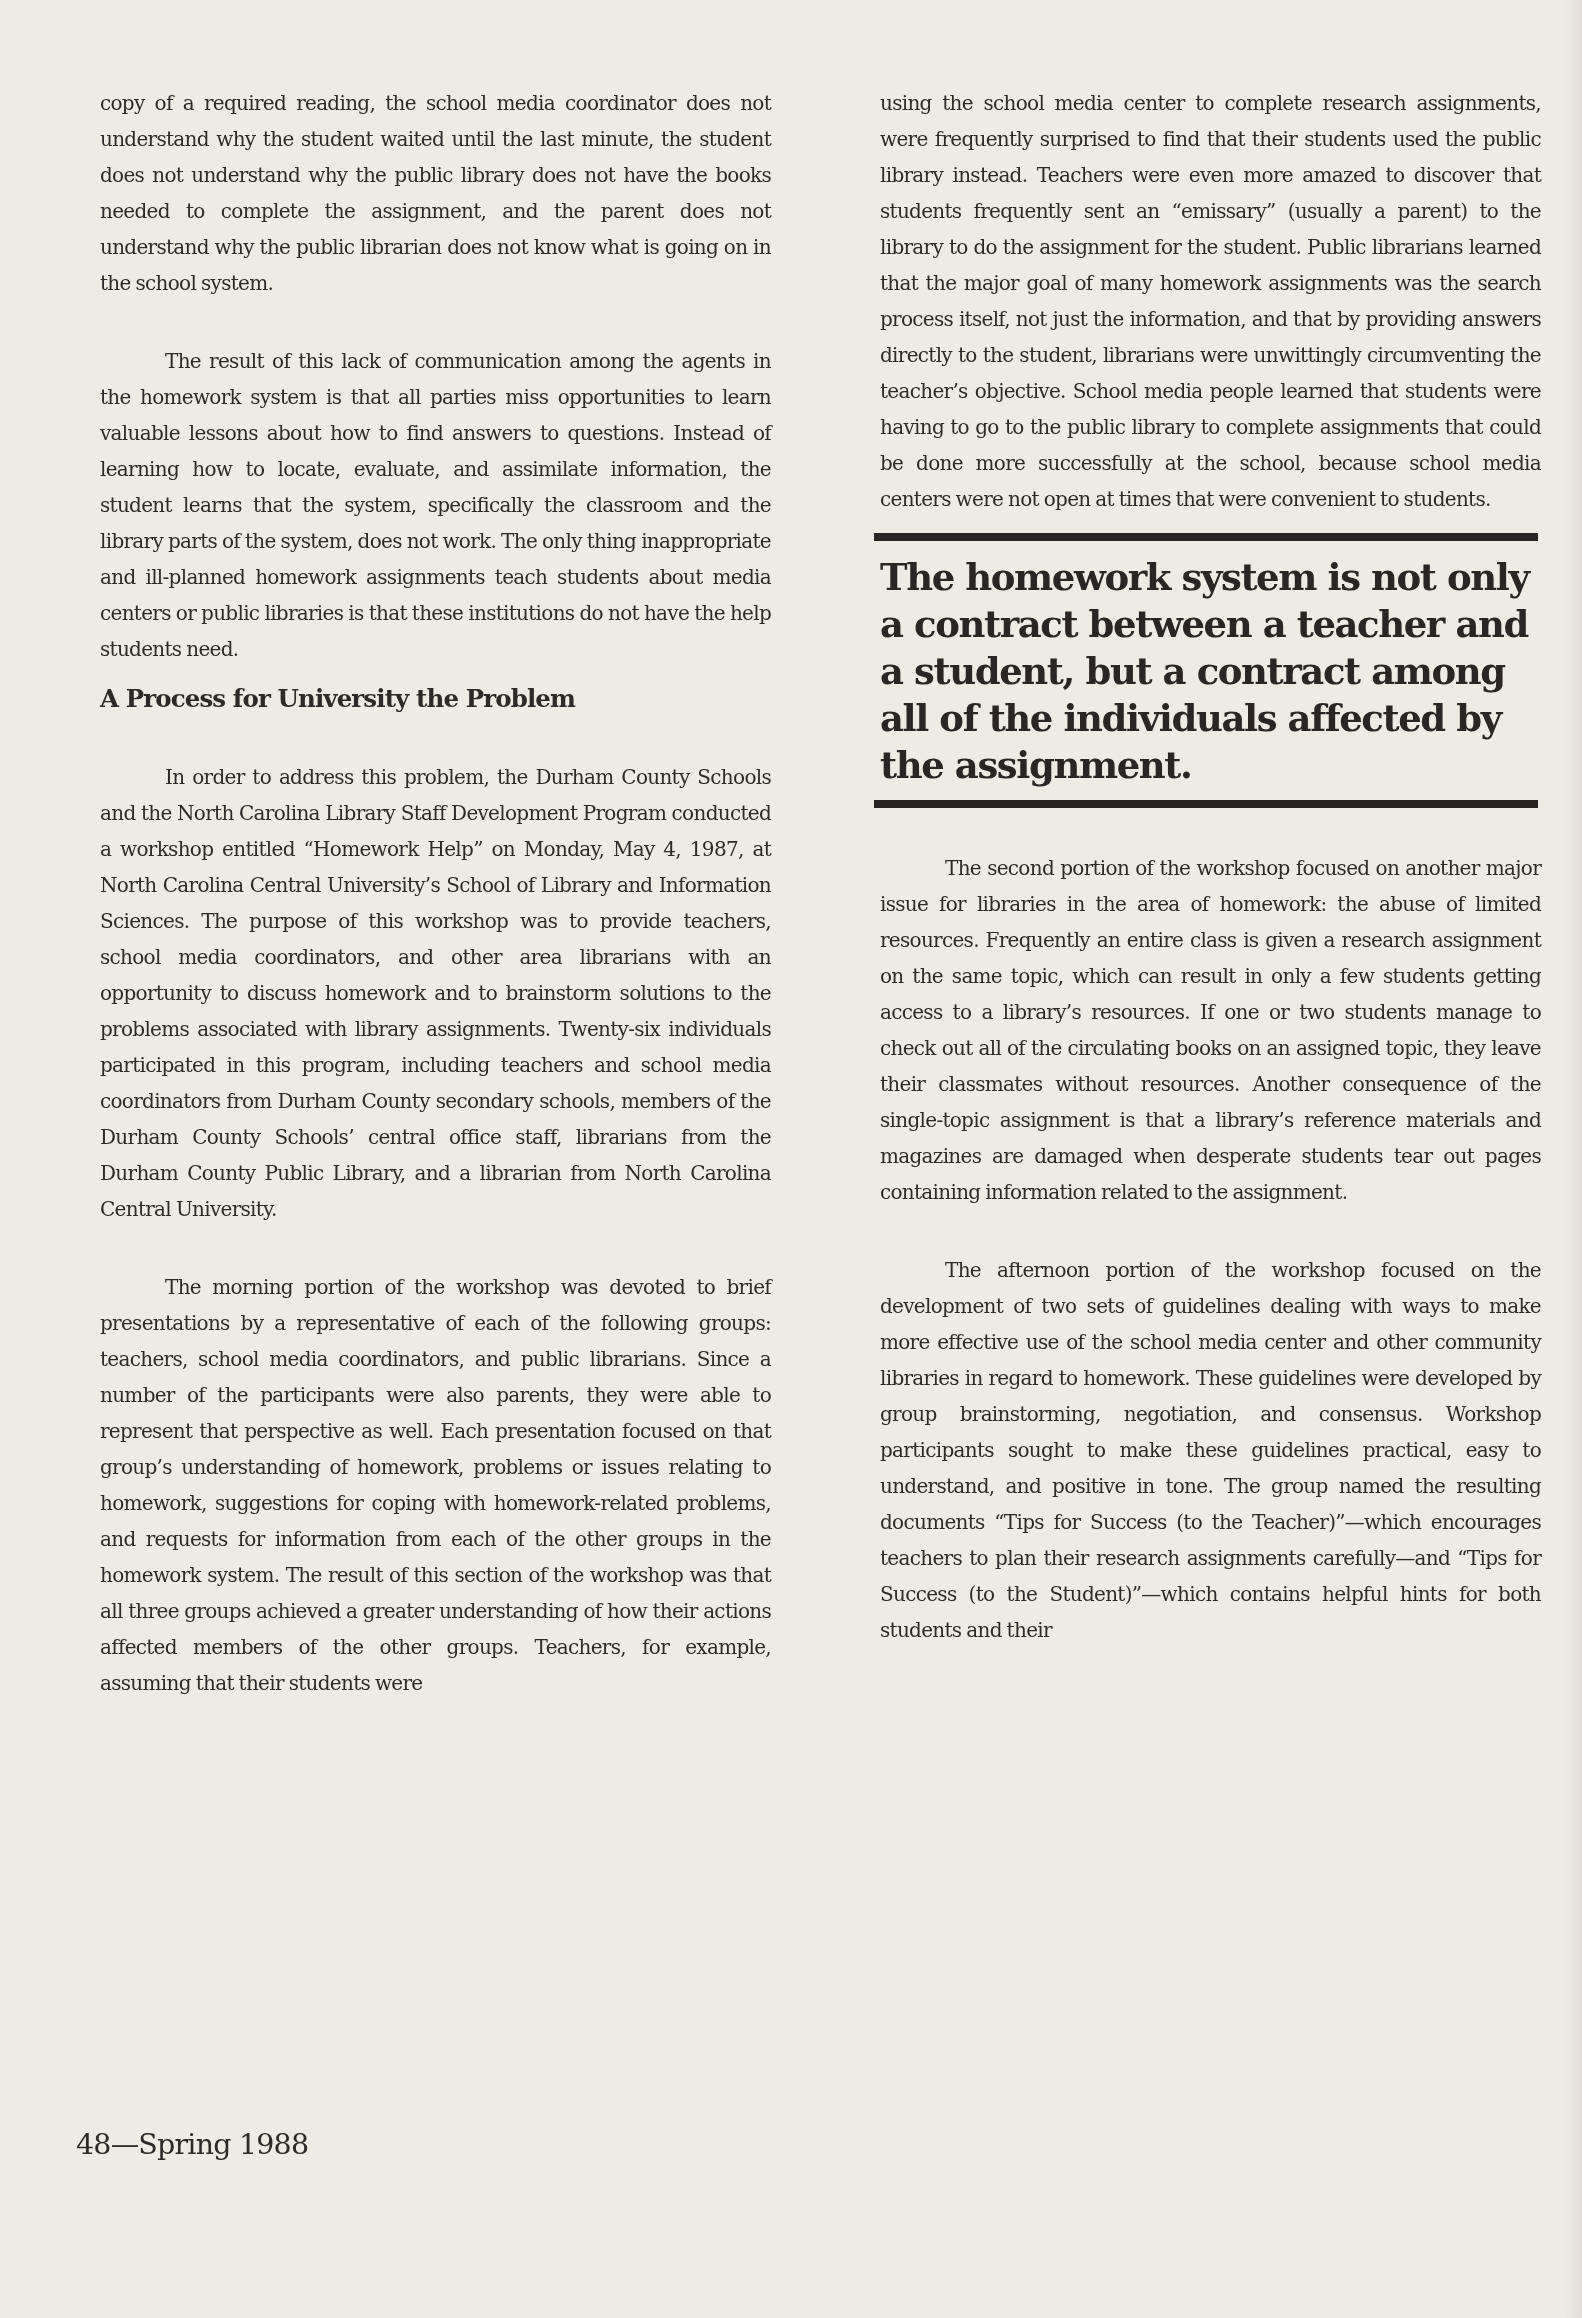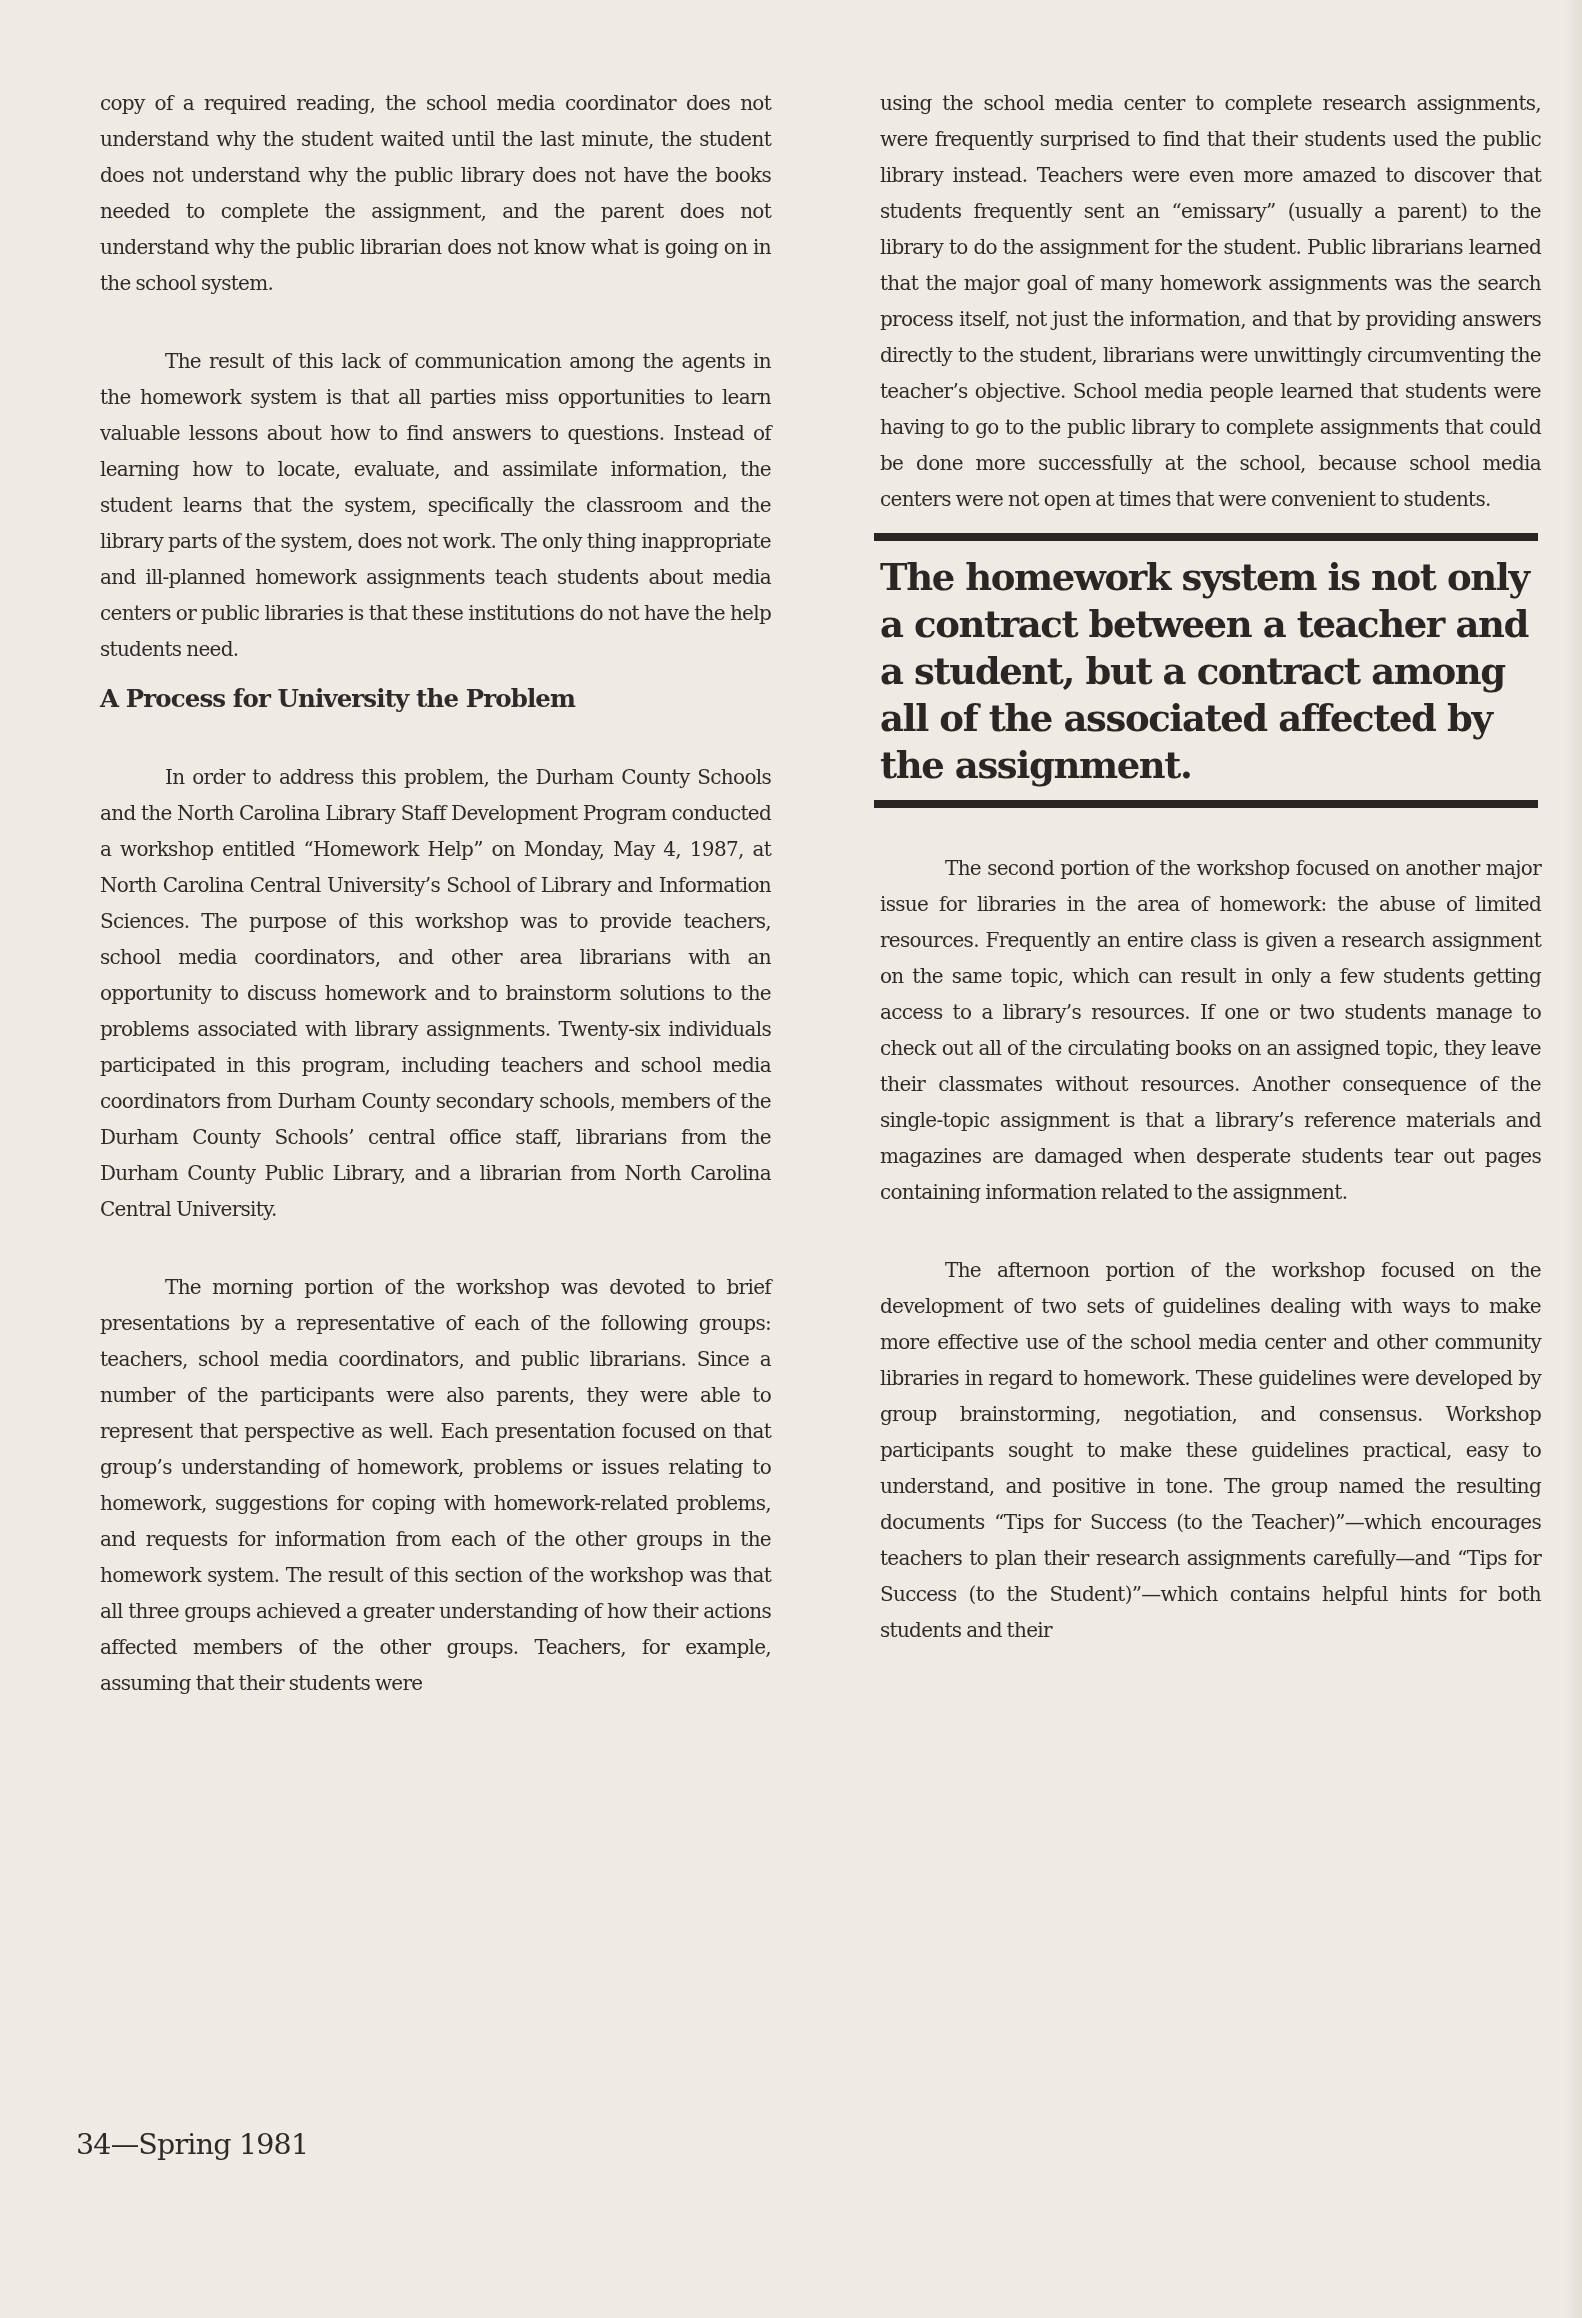--- a/index.html
+++ b/index.html
@@ -68,21 +68,21 @@
   <p class="body indent">The result of this lack of communication among the agents in the homework system is that all parties miss opportunities to learn valuable lessons about how to find answers to questions. Instead of learning how to locate, evaluate, and assimilate information, the student learns that the system, specifically the classroom and the library parts of the system, does not work. The only thing inappropriate and ill-planned home­work assignments teach students about media centers or public libraries is that these institu­tions do not have the help students need.</p>
   <h3 class="subhead">A Process for University the Problem</h3>
   <p class="body indent">In order to address this problem, the Durham County Schools and the North Carolina Library Staff Development Program conducted a work­shop entitled “Homework Help” on Monday, May 4, 1987, at North Carolina Central University’s School of Library and Information Sciences. The purpose of this workshop was to provide teachers, school media coordinators, and other area librar­ians with an opportunity to discuss homework and to brainstorm solutions to the problems associated with library assignments. Twenty-six individuals participated in this program, includ­ing teachers and school media coordinators from Durham County secondary schools, members of the Durham County Schools’ central office staff, librarians from the Durham County Public Li­brary, and a librarian from North Carolina Cen­tral University.</p>
   <p class="body indent">The morning portion of the workshop was devoted to brief presentations by a representative of each of the following groups: teachers, school media coordinators, and public librarians. Since a number of the participants were also parents, they were able to represent that perspective as well. Each presentation focused on that group’s understanding of homework, problems or issues relating to homework, suggestions for coping with homework-related problems, and requests for information from each of the other groups in the homework system. The result of this section of the workshop was that all three groups achieved a greater understanding of how their actions affected members of the other groups. Teachers, for example, assuming that their students were</p>
 </div>
 
 <div class="column" id="col-right">
   <p class="body">using the school media center to complete research assignments, were frequently surprised to find that their students used the public library instead. Teachers were even more amazed to dis­cover that students frequently sent an “emissary” (usually a parent) to the library to do the assign­ment for the student. Public librarians learned that the major goal of many homework assign­ments was the search process itself, not just the information, and that by providing answers directly to the student, librarians were unwit­tingly circumventing the teacher’s objective. School media people learned that students were having to go to the public library to complete assignments that could be done more successfully at the school, because school media centers were not open at times that were convenient to stu­dents.</p>
   <div class="pullquote">
     <div class="rule"></div>
-    <div class="pullquote-text">The homework system is not only a contract between a teacher and a student, but a contract among all of the associated affected by the assignment.</div>
+    <div class="pullquote-text">The homework system is not only a contract between a teacher and a student, but a contract among all of the individuals affected by the assignment.</div>
     <div class="rule"></div>
   </div>
   <p class="body indent">The second portion of the workshop focused on another major issue for libraries in the area of homework: the abuse of limited resources. Fre­quently an entire class is given a research assign­ment on the same topic, which can result in only a few students getting access to a library’s resour­ces. If one or two students manage to check out all of the circulating books on an assigned topic, they leave their classmates without resources. Another consequence of the single-topic assign­ment is that a library’s reference materials and magazines are damaged when desperate students tear out pages containing information related to the assignment.</p>
   <p class="body indent">The afternoon portion of the workshop focused on the development of two sets of guide­lines dealing with ways to make more effective use of the school media center and other community libraries in regard to homework. These guidelines were developed by group brainstorming, negotia­tion, and consensus. Workshop participants sought to make these guidelines practical, easy to understand, and positive in tone. The group named the resulting documents “Tips for Success (to the Teacher)”—which encourages teachers to plan their research assignments carefully—and “Tips for Success (to the Student)”—which con­tains helpful hints for both students and their</p>
 </div>
 
-<div class="folio">34—Spring 1981</div>
+<div class="folio">48—Spring 1988</div>
 
 
 </body></html>

